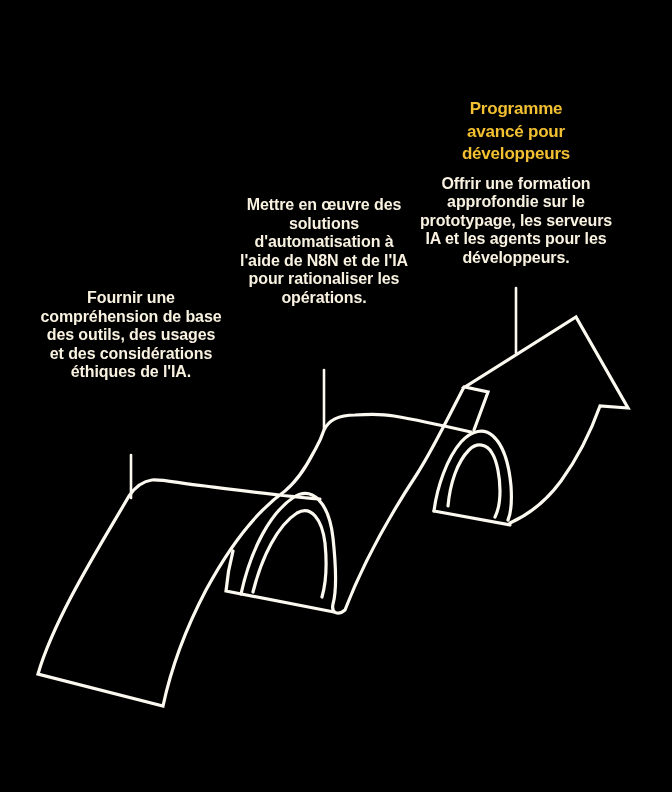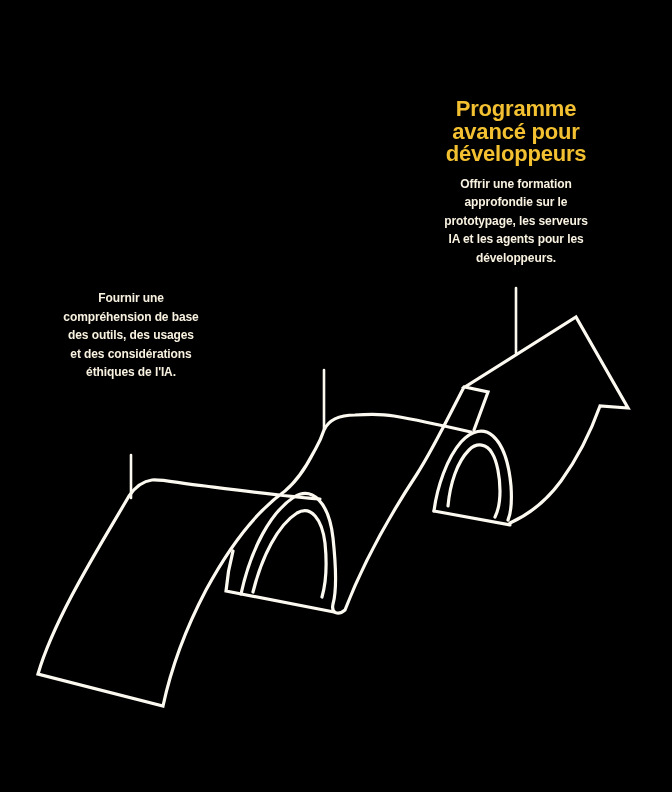--- a/index.html
+++ b/index.html
@@ -15,30 +15,30 @@
     overflow: hidden;
     font-family: "Liberation Sans", sans-serif;
   }
   .stage {
     position: absolute;
     width: 200px;
     text-align: center;
   }
   .stage-title {
     color: #F2C030;
-    font-size: 22px;
+    font-size: 17px;
     line-height: 22.5px;
     font-weight: bold;
     letter-spacing: -0.2px;
     white-space: pre-line;
     margin: 0 0 9px 0;
   }
   .stage-desc {
     color: #F9F2E0;
-    font-size: 12px;
+    font-size: 16px;
     line-height: 18.5px;
     font-weight: bold;
     letter-spacing: -0.1px;
     white-space: pre-line;
     margin: 0;
   }
   .figure-svg {
     position: absolute;
     left: 0;
     top: 0;
@@ -60,20 +60,26 @@
 
   <div class="stage" style="left:31px; top:289px;">
     <div class="stage-desc">Fournir une
 compréhension de base
 des outils, des usages
 et des considérations
 éthiques de l'IA.</div>
   </div>
 
   <div class="stage" style="left:224px; top:196px;">
+    <div class="stage-desc">Mettre en œuvre des
+solutions
+d'automatisation à
+l'aide de N8N et de l'IA
+pour rationaliser les
+opérations.</div>
   </div>
 
   <div class="stage" style="left:416px; top:98px;">
     <div class="stage-title">Programme
 avancé pour
 développeurs</div>
     <div class="stage-desc">Offrir une formation
 approfondie sur le
 prototypage, les serveurs
 IA et les agents pour les

